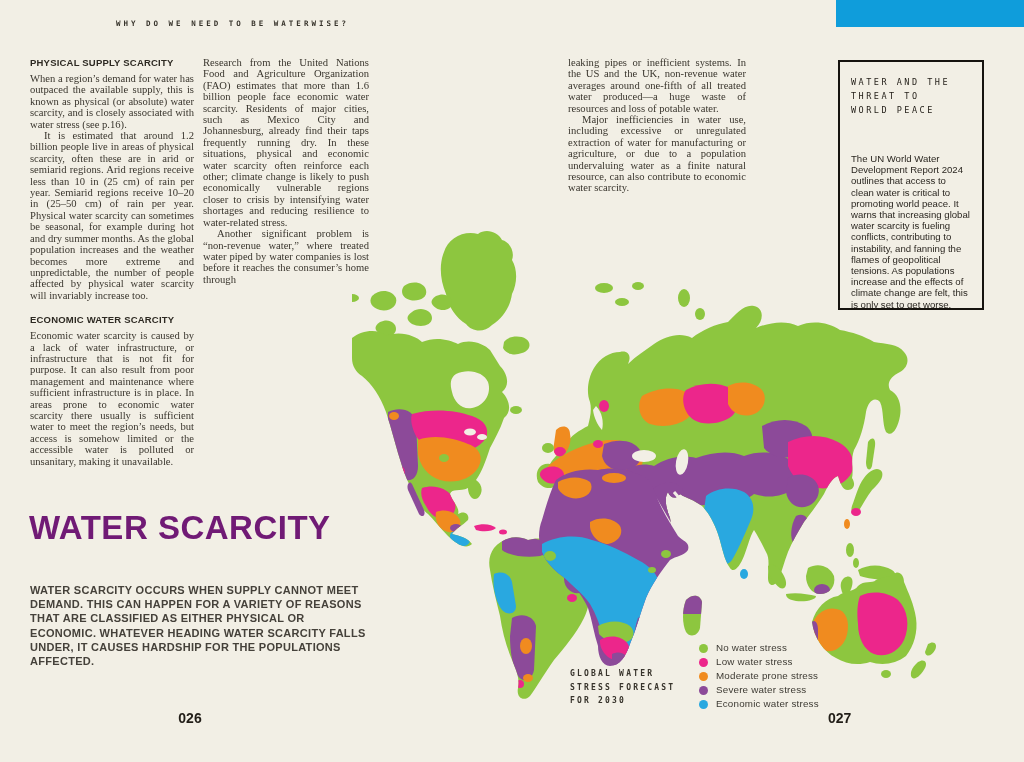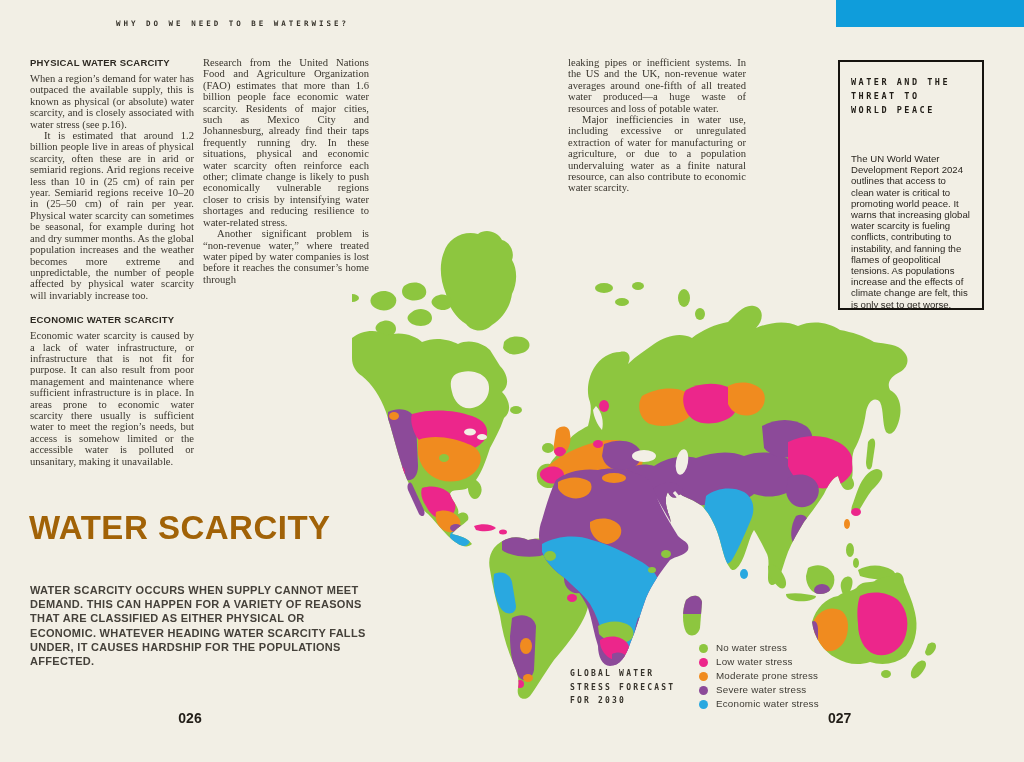--- a/index.html
+++ b/index.html
@@ -9,44 +9,44 @@
   .bluebar{position:absolute;left:836px;top:0;width:188px;height:27px;background:var(--c-bar_blue,#0f9ddb);}
   .col{position:absolute;top:57px;color:#39352d;}
   .col1{left:30px;width:164px;}
   .col2{left:203px;width:166px;}
   .col3{left:568px;width:178px;}
   .col h3{margin:0 0 5px 0;font-size:9.5px;letter-spacing:0.2px;color:#2d2922;font-family:"Liberation Sans",sans-serif;}
   .col h3.mt{margin-top:13px;}
   .body{margin:0;font-family:"Liberation Serif",serif;font-size:10.6px;line-height:11.4px;text-align:justify;}
   .indent{text-indent:14px;}
   .infobox{position:absolute;left:838px;top:60px;width:146px;height:250px;border:2.5px solid #16130e;box-sizing:border-box;padding:13px 11px;}
-  .boxtitle{font-family:"DejaVu Sans Mono",monospace;font-size:8.5px;font-weight:bold;letter-spacing:2.5px;line-height:14px;color:#211d17;white-space:pre-line;}
+  .boxtitle{font-family:"DejaVu Sans Mono",monospace;font-size:8.5px;font-weight:normal;letter-spacing:2.5px;line-height:14px;color:#211d17;white-space:pre-line;}
   .boxbody{margin:36px 0 0 0;font-size:9.6px;line-height:11.2px;color:#2b2721;}
-  .bigtitle{position:absolute;left:29px;top:509px;margin:0;font-size:33px;font-weight:bold;letter-spacing:0.5px;color:#a16207;}
+  .bigtitle{position:absolute;left:29px;top:509px;margin:0;font-size:33px;font-weight:bold;letter-spacing:0.5px;color:#701a75;}
   .intro{position:absolute;left:30px;top:583px;width:336px;margin:0;font-size:11px;font-weight:bold;letter-spacing:0.3px;line-height:14.2px;color:#45413a;}
   .map{position:absolute;left:352px;top:226px;}
   .caption{position:absolute;left:570px;top:667px;font-family:"DejaVu Sans Mono",monospace;font-size:8px;font-weight:bold;letter-spacing:2.2px;line-height:13.5px;color:#37332b;white-space:pre-line;}
   .legend{position:absolute;left:699px;top:639px;}
   .lrow{display:flex;align-items:flex-end;height:14px;}
   .dot{width:9px;height:9px;border-radius:50%;margin-right:8px;flex:none;}
   .llabel{font-size:9.8px;color:#3d3a33;letter-spacing:0.2px;}
   .pagenum{position:absolute;top:710px;font-size:14px;font-weight:bold;color:#211d17;}
   .pagenum.left{left:160px;width:60px;text-align:center;}
   .pagenum.right{left:828px;width:60px;text-align:left;}
 </style>
 </head>
 <body>
 
 <div class="page">
 
   <div class="runhead">WHY DO WE NEED TO BE WATERWISE?</div>
   <div class="bluebar"></div>
 
   <div class="col col1">
-    <h3>PHYSICAL WATER SCARCITY</h3>
+    <h3>PHYSICAL SUPPLY SCARCITY</h3>
     <p class="body">When a region’s demand for water has outpaced the available supply, this is known as physical (or absolute) water scarcity, and is closely associated with water stress (see p.16).</p>
     <p class="body indent">It is estimated that around 1.2 billion people live in areas of physical scarcity, often these are in arid or semiarid regions. Arid regions receive less than 10 in (25 cm) of rain per year. Semiarid regions receive 10–20 in (25–50 cm) of rain per year. Physical water scarcity can sometimes be seasonal, for example during hot and dry summer months. As the global population increases and the weather becomes more extreme and unpredictable, the number of people affected by physical water scarcity will invariably increase too.</p>
     <h3 class="mt">ECONOMIC WATER SCARCITY</h3>
     <p class="body">Economic water scarcity is caused by a lack of water infrastructure, or infrastructure that is not fit for purpose. It can also result from poor management and maintenance where sufficient infrastructure is in place. In areas prone to economic water scarcity there usually is sufficient water to meet the region’s needs, but access is somehow limited or the accessible water is polluted or unsanitary, making it unavailable.</p>
   </div>
 
   <div class="col col2">
     <p class="body">Research from the United Nations Food and Agriculture Organization (FAO) estimates that more than 1.6 billion people face economic water scarcity. Residents of major cities, such as Mexico City and Johannesburg, already find their taps frequently running dry. In these situations, physical and economic water scarcity often reinforce each other; climate change is likely to push economically vulnerable regions closer to crisis by intensifying water shortages and reducing resilience to water-related stress.</p>
     <p class="body indent">Another significant problem is “non-revenue water,” where treated water piped by water companies is lost before it reaches the consumer’s home through</p>
   </div>

